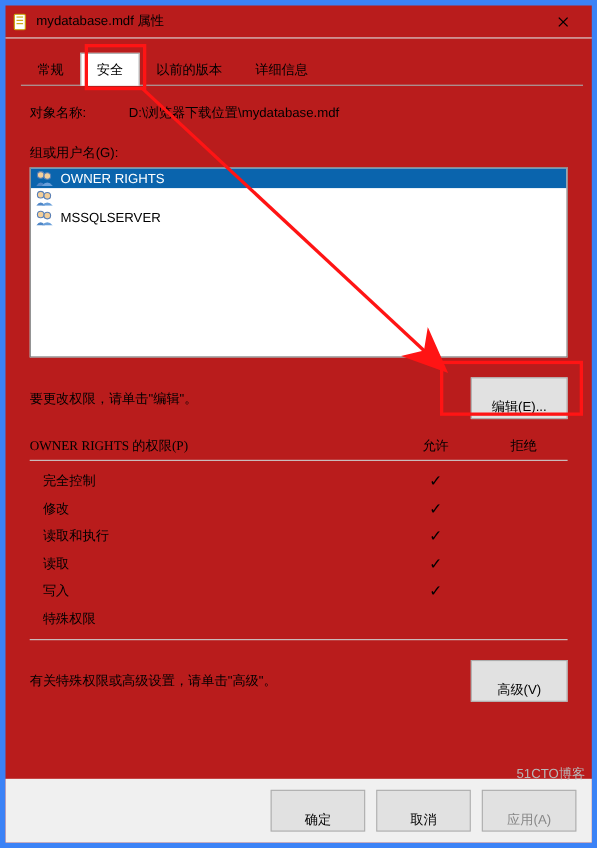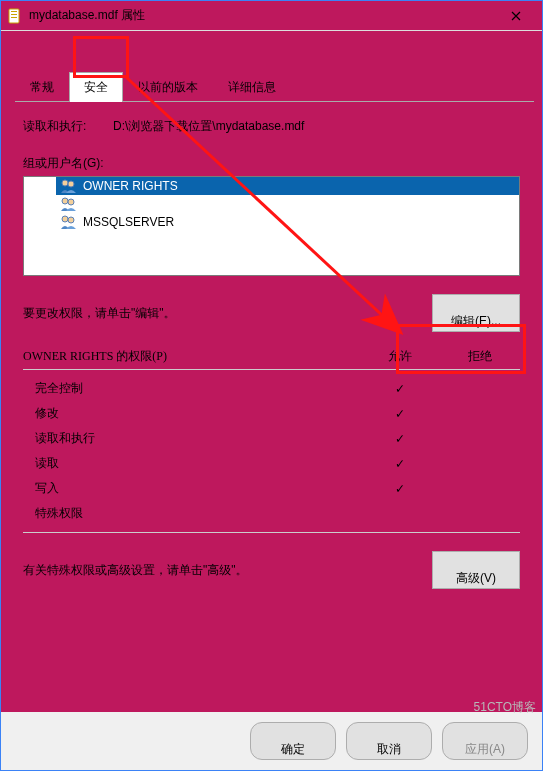--- a/index.html
+++ b/index.html
@@ -5,69 +5,69 @@
     * { box-sizing: border-box; margin: 0; padding: 0; }
     body {
       font-family: "Microsoft YaHei", "Segoe UI", Tahoma, sans-serif;
       font-size: 12px;
       background: #fff;
       width: 543px;
       height: 771px;
       position: relative;
       overflow: hidden;
     }
-    .window { border: 1px solid #3b82f6; width: 543px; height: 771px; background: #be185d; position: relative; }
+    .window { border: 5px solid #3b82f6; width: 543px; height: 771px; background: #b91c1c; position: relative; }
     .titlebar {
       height: 30px; display: flex; align-items: center; padding: 0 6px; border-bottom: 1px solid #ddd;
     }
     .titlebar .app-icon { width: 16px; height: 16px; margin-right: 6px; display:inline-flex;align-items:center;justify-content:center;}
     .titlebar .title { flex: 1; font-size: 12px; }
     .titlebar .close-btn { width: 40px; height: 28px; display:flex;align-items:center;justify-content:center; font-size:14px; }
 
     .tabs { display:flex; margin: 12px 8px 0 14px; position:relative; border-bottom: 1px solid #aaa; }
-    .tab { padding: 6px 14px; border:1px solid transparent; border-bottom:none; position:relative; bottom:-1px;margin-top:28px; }
+    .tab { padding: 6px 14px; border:1px solid transparent; border-bottom:none; position:relative; bottom:-1px; }
     .tab.active { border-color:#aaa; background:#fff; }
     .tabs-spacer { flex:1; }
 
     .pane { padding: 16px 22px 10px 22px; }
     .row-label { display:flex; margin-bottom: 20px; }
     .row-label .lbl { width: 90px; }
     .row-label .val { flex:1; }
 
     .group-label { margin-bottom: 4px; }
     .listbox {
-      border: 1px solid #7a7a7a; height: 100px; overflow:hidden; background:#fff;padding-left:32px;
+      border: 1px solid #7a7a7a; height: 173px; overflow:hidden; background:#fff;
     }
     .listrow { display:flex; align-items:center; padding:2px 4px; gap:5px; }
     .listrow.selected { background:#0a64ad; color:#fff; }
     .acct-icon { width:18px; height:14px; display:inline-block; flex-shrink:0;}
 
     .edit-row { display:flex; align-items:center; margin: 18px 0 10px; }
     .edit-row .txt { flex:1; }
     .btn {
       min-width: 88px; height: 26px; background:#e1e1e1; border:1px solid #adadad; padding: 18px 14px;
       font-family:inherit; font-size:12px;
     }
 
     .perm-header { display:flex; margin-top: 16px; padding-bottom:4px; }
     .perm-header .ph-name { flex:1;font-family:Liberation Serif, serif; }
     .perm-header .ph-col { width: 80px; text-align:center; }
     .perm-divider { border-top:1px solid #ccc; margin-bottom:6px;}
-    .perm-row { display:flex; padding: 4px 0 4px 12px; font-family: Liberation Mono, monospace; }
+    .perm-row { display:flex; padding: 4px 0 4px 12px; }
     .perm-row .pname { flex:1; }
     .perm-row .pcol { width:80px; text-align:center; font-size:14px; }
 
     .adv-row { display:flex; align-items:center; margin-top: 18px; gap:10px; }
     .adv-row .txt { flex:1; }
 
     .bottom-bar {
       position:absolute; left:0; right:0; bottom:0; border-top: none; background:#f0f0f0;
       display:flex; justify-content:flex-end; gap:10px; padding: 10px 14px;
     }
-    .bottom-bar .btn { min-width: 86px; border-radius: 12px; }
+    .bottom-bar .btn { min-width: 86px; }
     .bottom-bar .btn[disabled] { color:#888; }
 
     
     .anno { position:absolute; border:3px solid #ff1414; pointer-events:none; z-index:20;}
     .arrow-svg { position:absolute; z-index:19; pointer-events:none; }
     .watermark {
       position:absolute; right:6px; bottom:54px; color:#b8b8b8; font-size:12px;
       pointer-events:none; z-index:5;margin-top:23px;
     }
   </style>
@@ -97,21 +97,21 @@
     <div class="tab"><span>常规</span></div>
     <div class="tab active"><span>安全</span></div>
     <div class="tab"><span>以前的版本</span></div>
     <div class="tab"><span>详细信息</span></div>
     <div class="tabs-spacer"></div>
   </div>
 
   <div class="pane">
 
     <div class="row-label">
-      <div class="lbl">读取和执行:</div>
+      <div class="lbl">对象名称:</div>
       <div class="val">D:\浏览器下载位置\mydatabase.mdf</div>
     </div>
 
     <div class="group-label">组或用户名(G):</div>
     <div class="listbox">
       <div class="listrow selected">
         <span class="acct-icon">
           <svg width="18" height="14" viewBox="0 0 18 14">
               <circle cx="5" cy="4" r="3" fill="#f3cf9a" stroke="#5a80b6"></circle>
               <circle cx="11" cy="5" r="3" fill="#f3cf9a" stroke="#5a80b6"></circle>

